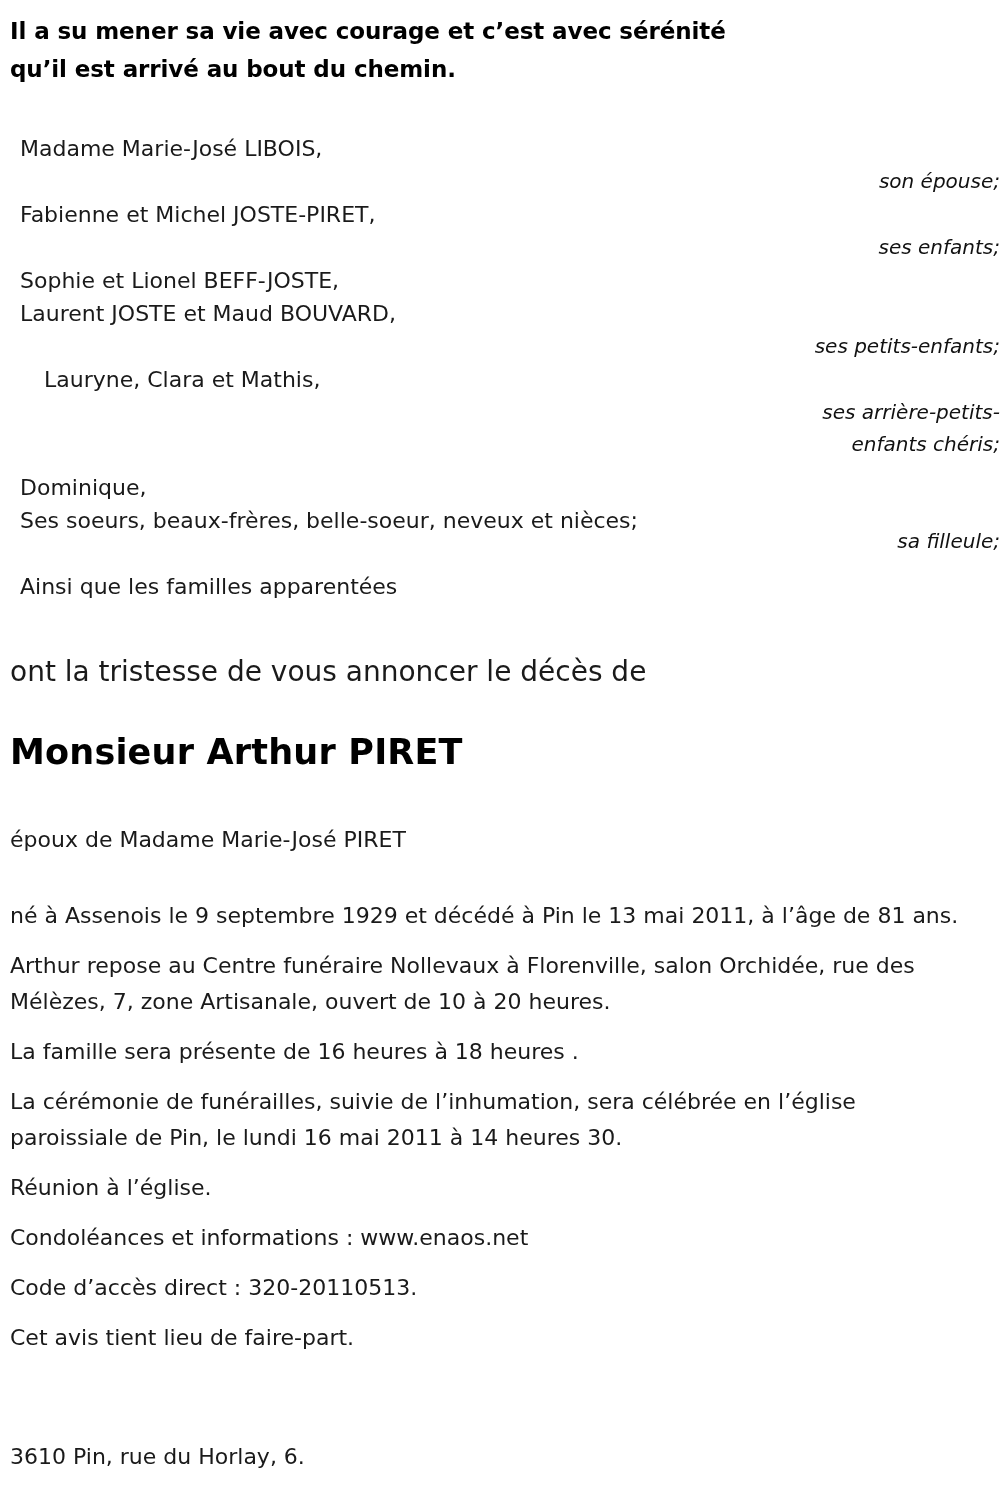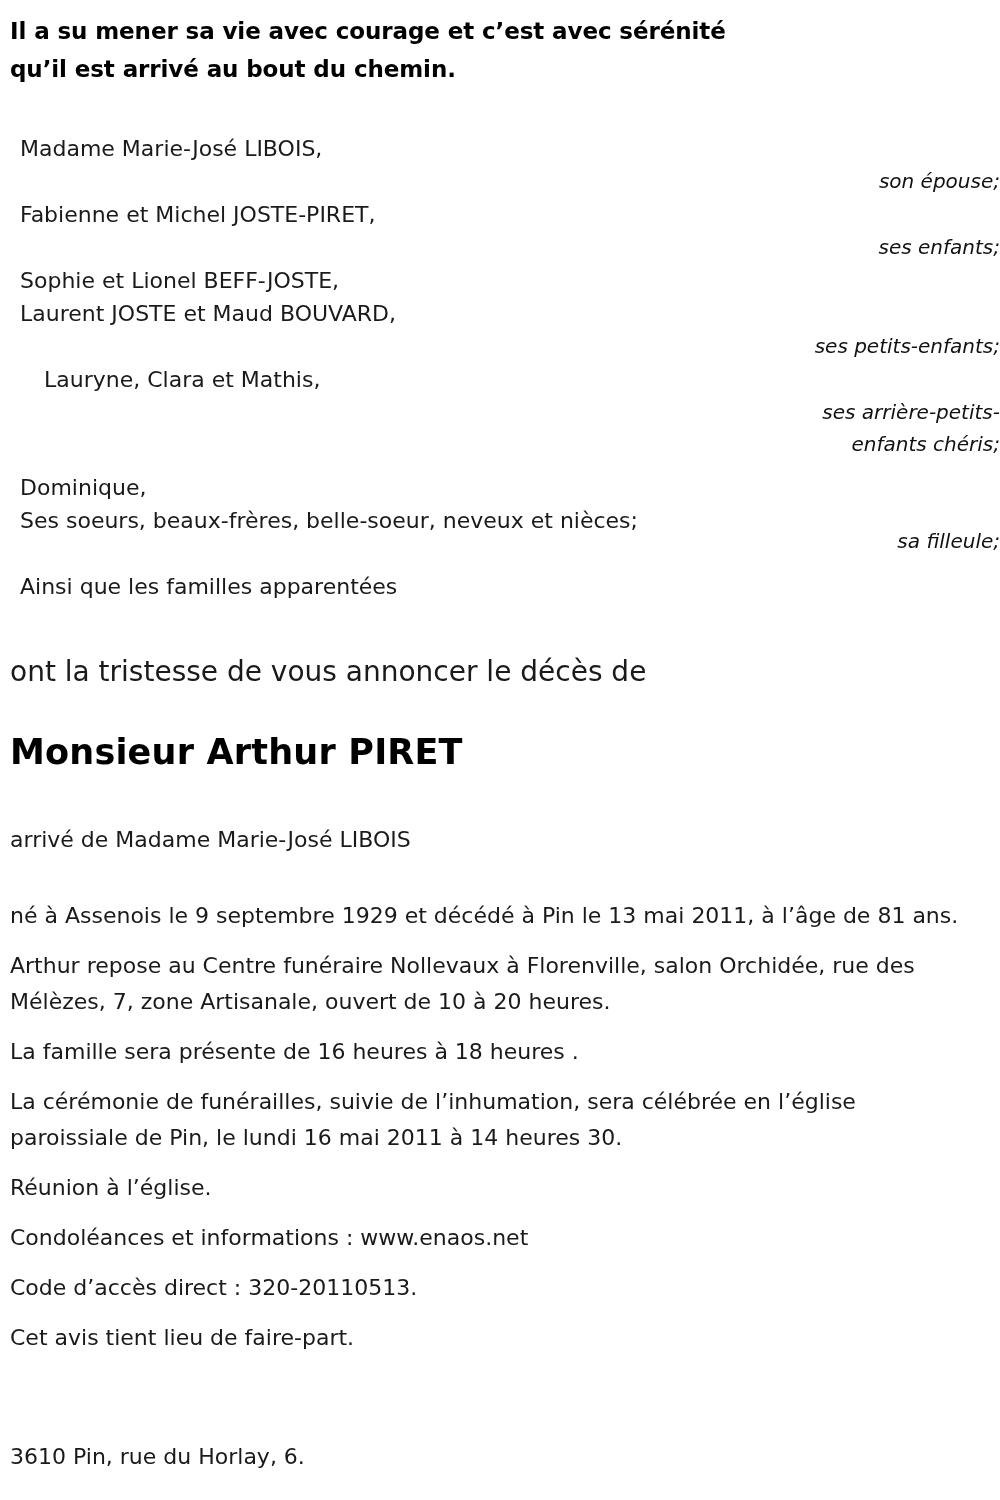--- a/index.html
+++ b/index.html
@@ -191,21 +191,21 @@
         <span class="nm">Ainsi que les familles apparentées</span>
       </div>
     </div>
 
   </div>
 
   <div class="announce">ont la tristesse de vous annoncer le décès de</div>
 
   <div class="deceased-name">Monsieur Arthur PIRET</div>
 
-  <div class="spouse-line">arrivé de Madame Marie-José LIBOIS</div>
+  <div class="spouse-line">époux de Madame Marie-José PIRET</div>
 
   <div class="details">
     <p class="detail-para">né à Assenois le 9 septembre 1929 et décédé à Pin le 13 mai 2011, à l’âge de 81 ans.</p>
     <p class="detail-para">Arthur repose au Centre funéraire Nollevaux à Florenville, salon Orchidée, rue des Mélèzes, 7, zone Artisanale, ouvert de 10 à 20 heures.</p>
     <p class="detail-para">La famille sera présente de 16 heures à 18 heures .</p>
     <p class="detail-para">La cérémonie de funérailles, suivie de l’inhumation, sera célébrée en l’église paroissiale de Pin, le lundi 16 mai 2011 à 14 heures 30.</p>
     <p class="detail-para">Réunion à l’église.</p>
     <p class="detail-para">Condoléances et informations : www.enaos.net</p>
     <p class="detail-para">Code d’accès direct : 320-20110513.</p>
     <p class="detail-para">Cet avis tient lieu de faire-part.</p>

